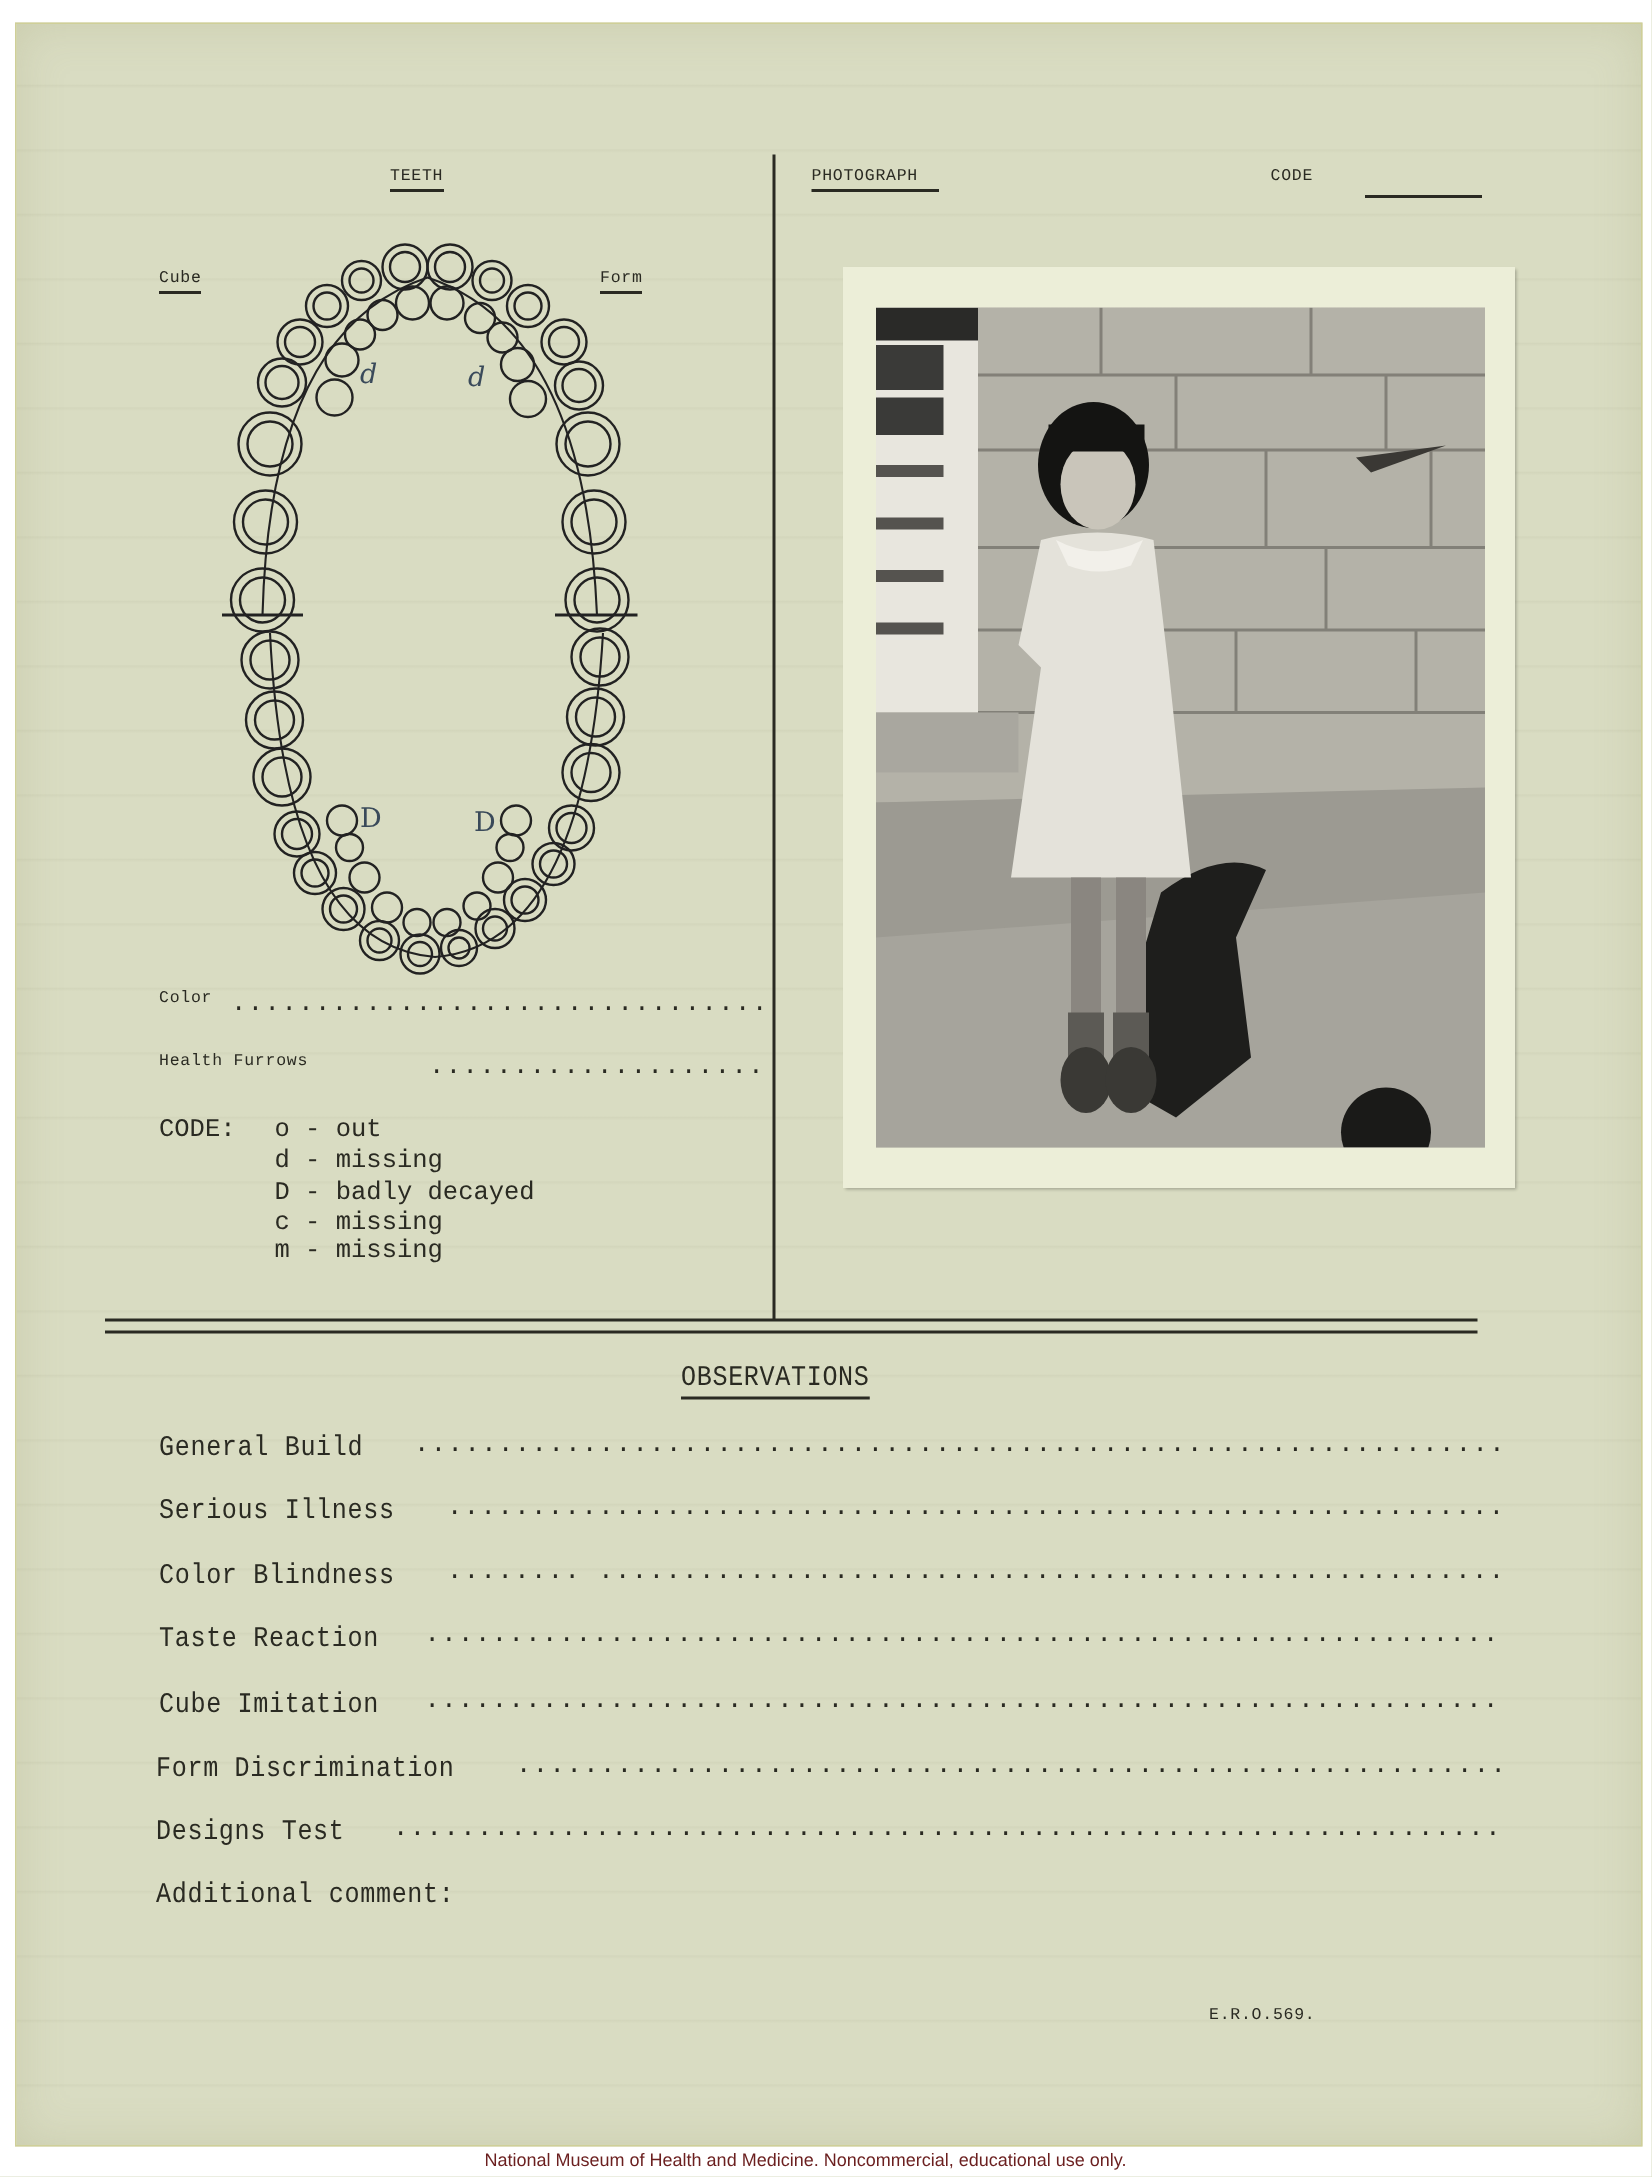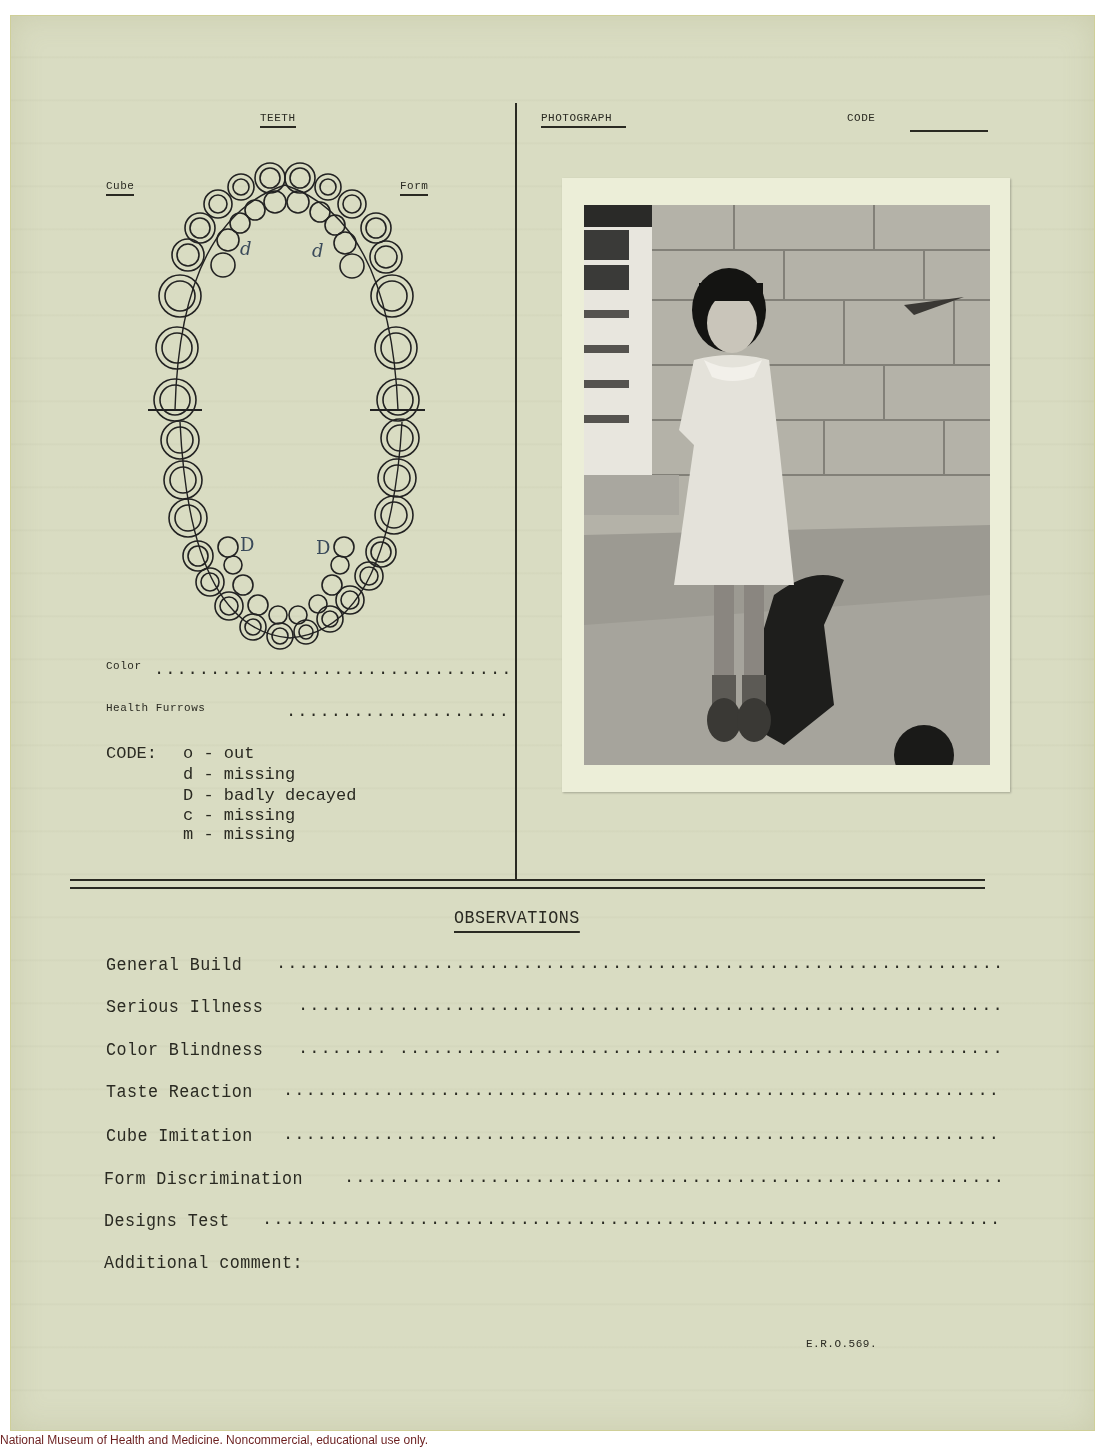--- a/index.html
+++ b/index.html
@@ -23,21 +23,21 @@
   .dots { position: absolute; color: #2a2a22; font-size: 17px; overflow: hidden; white-space: nowrap; letter-spacing: 1px; }
   .photo-mount {
     position: absolute; left: 562px; top: 178px; width: 448px; height: 614px;
     background: #eceed8; box-shadow: 1px 1px 2px rgba(0,0,0,0.25);
   }
   .photo {
     position: absolute; left: 584px; top: 205px; width: 406px; height: 560px; overflow: hidden;
     background: linear-gradient(180deg, #b9b7ad 0%, #a9a79d 60%, #9e9c94 100%);
   }
   .footer-note {
-    position: absolute; left: 0; width: 1074px; top: 1433px; 
+    position: absolute; left: 0; width: 1074px; top: 1433px; text-align: center;
     font-family: "Liberation Sans", sans-serif; font-size: 12px; color: #6b1f1f;
   }
   .code-line { position: absolute; color: #2a2a22; font-size: 17px; white-space: pre; }
 </style>
 </head>
 <body>
 
 <div class="paper"></div>
 
 <div class="txt u" style="left:260px;top:112px;">TEETH</div>

